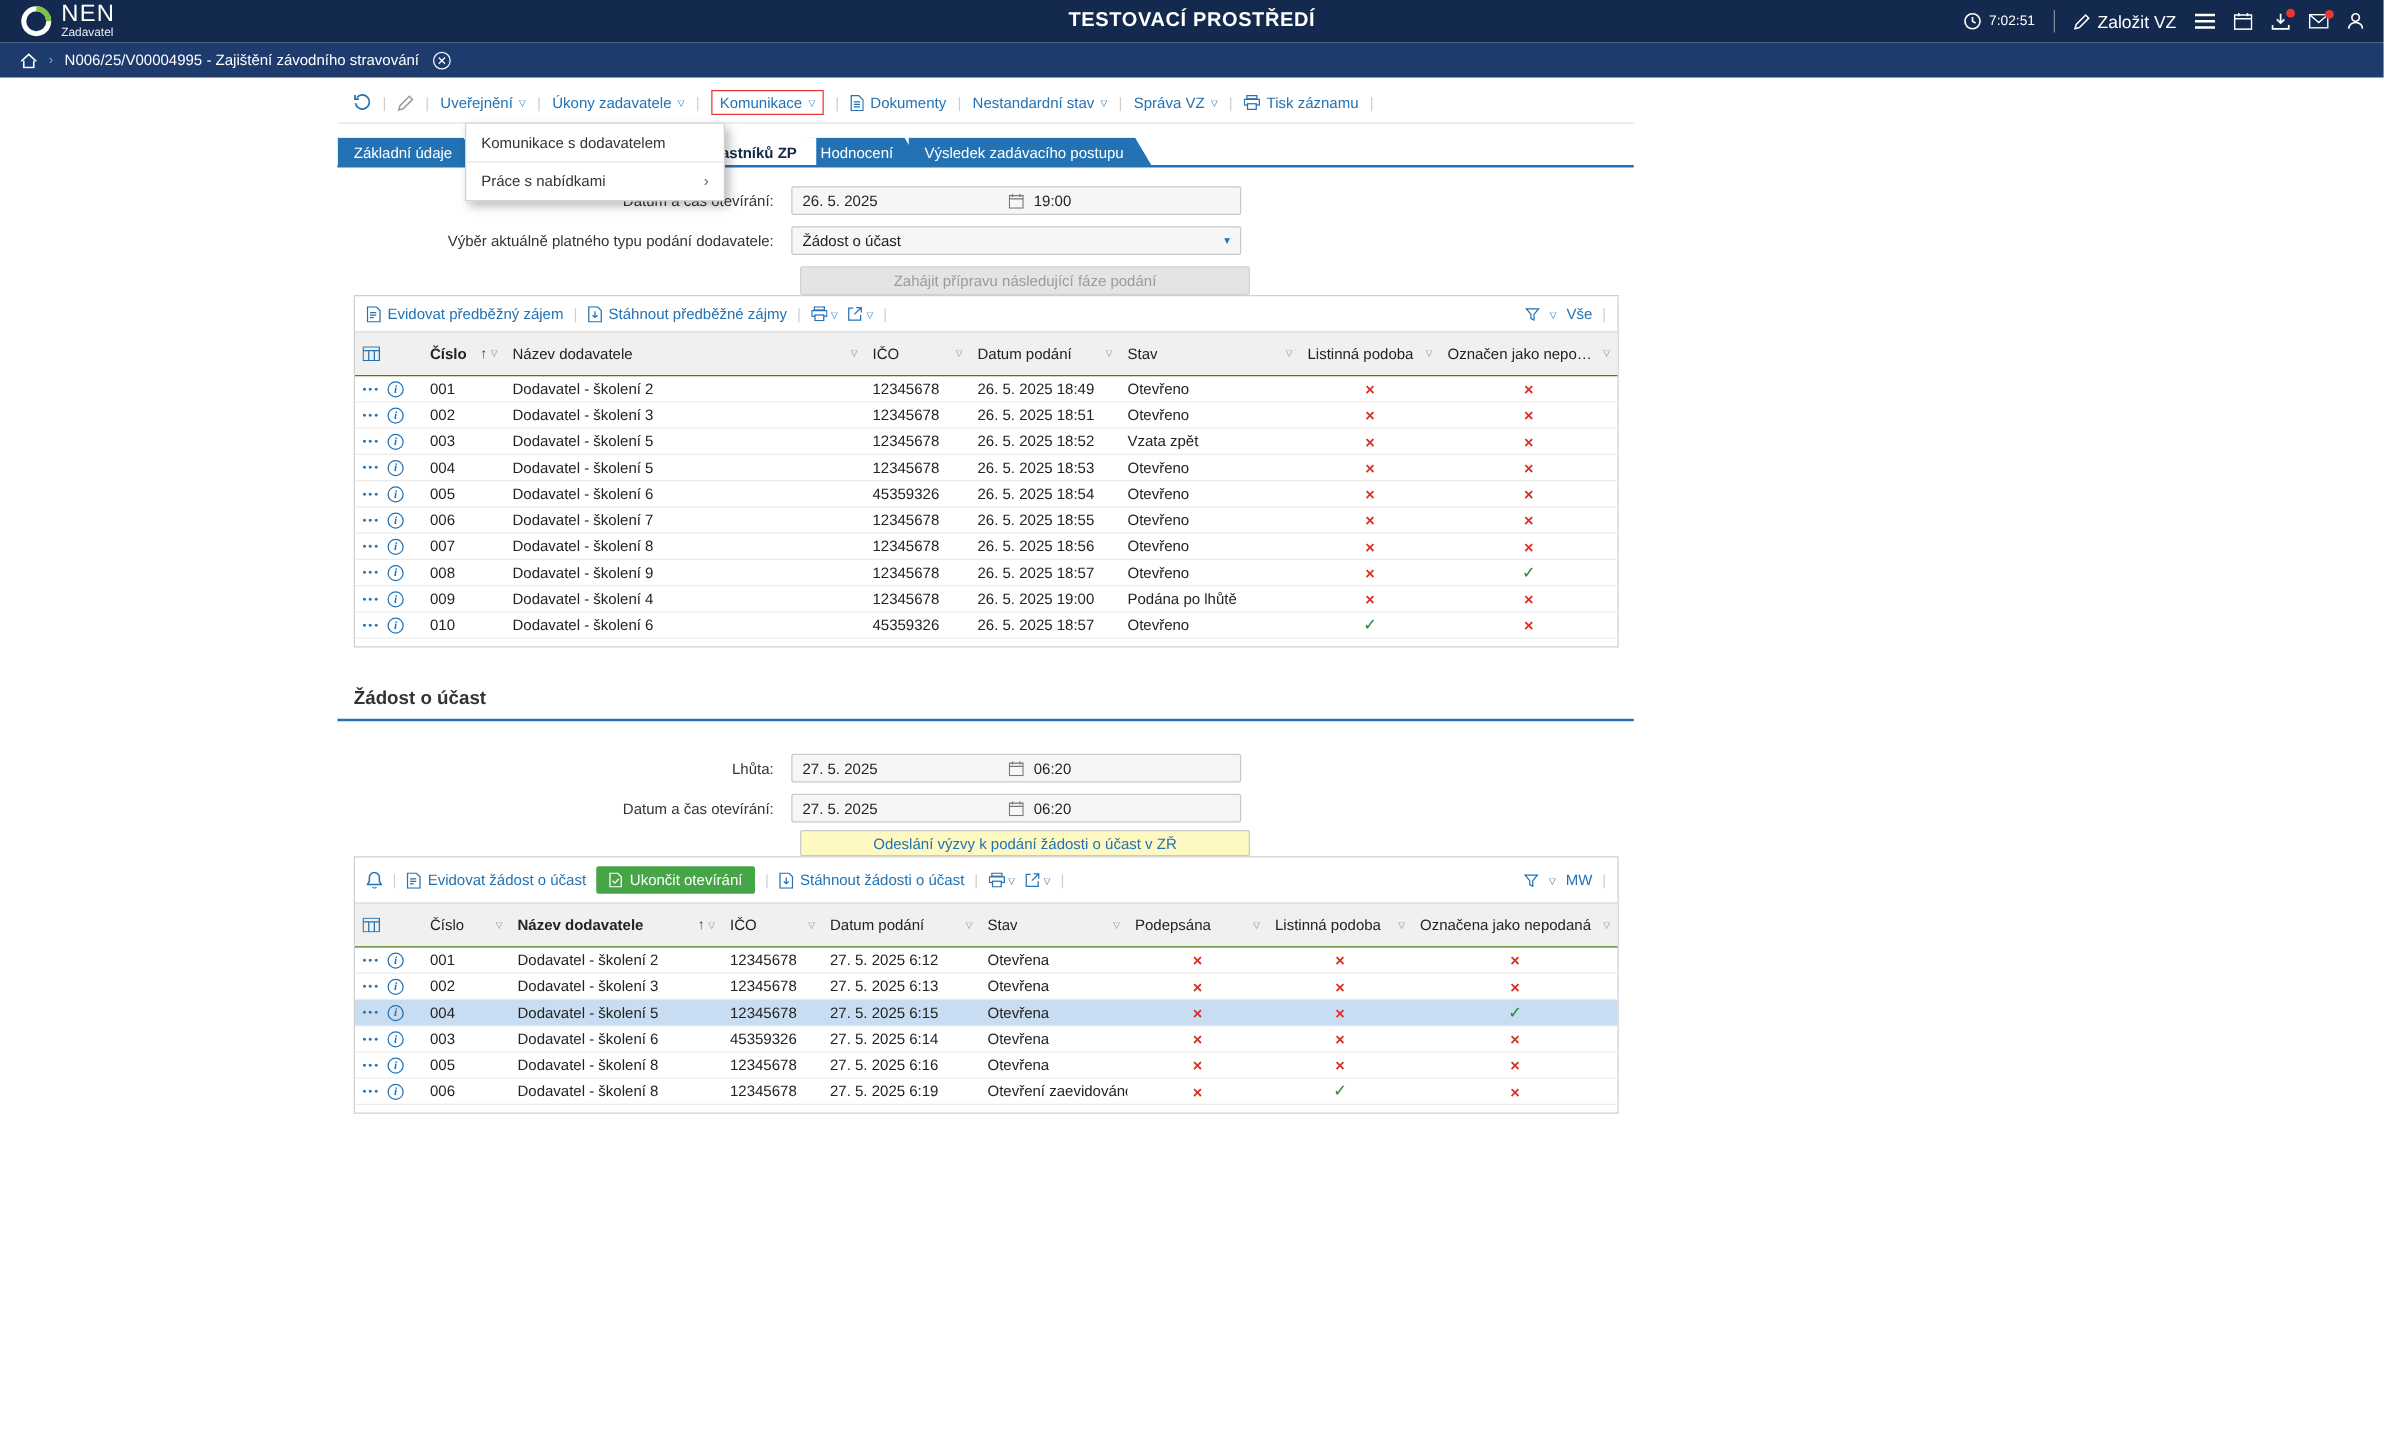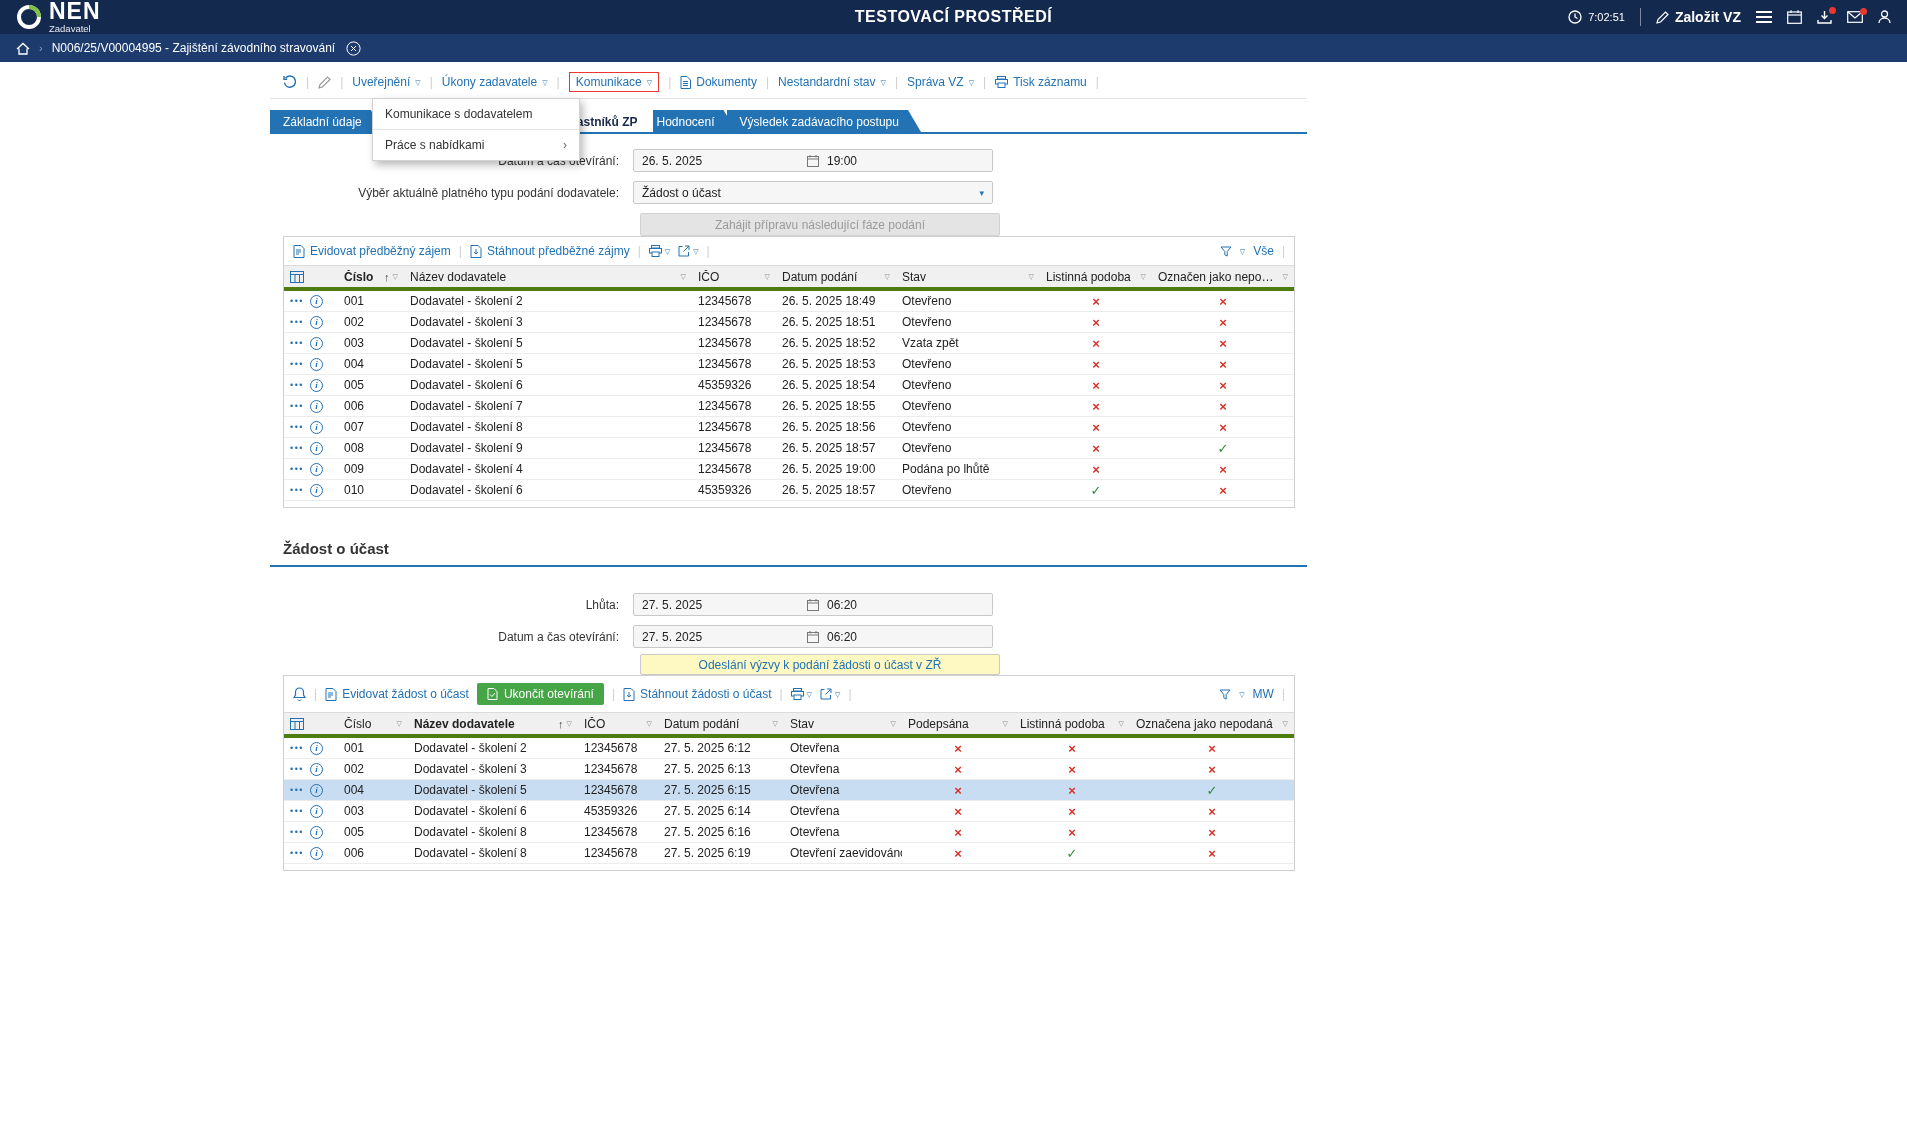--- a/index.html
+++ b/index.html
@@ -2,27 +2,27 @@
 <html><head>
 <meta charset="utf-8">
 <style>
 *{box-sizing:border-box;margin:0;padding:0}
 html,body{width:1907px;height:1143px;background:#fff;font-family:"Liberation Sans","DejaVu Sans",sans-serif;overflow:hidden}
 
 
 .topbar{height:34px;background:#13294e;color:#fff;display:flex;align-items:center;padding:0 16px;position:relative}
 .brand{display:flex;align-items:center;gap:7px;cursor:pointer}
 .brand-text{display:flex;flex-direction:column;line-height:1}
-.brand-name{font-size:23px;font-weight:bold;letter-spacing:1px}
+.brand-name{font-size:19px;font-weight:normal;letter-spacing:1px}
 .brand-sub{font-size:9.5px;margin-top:1px;color:#e8edf5}
 .env-title{position:absolute;left:50%;transform:translateX(-50%);font-weight:bold;font-size:16px;letter-spacing:.5px}
 .top-right{margin-left:auto;display:flex;align-items:center;gap:15px}
 .time{display:flex;align-items:center;gap:6px;font-size:11px}
 .vdiv{width:1px;height:18px;background:rgba(255,255,255,.45)}
-.create-vz{display:flex;align-items:center;gap:6px;font-size:14px;font-weight:bold;cursor:pointer}
+.create-vz{display:flex;align-items:center;gap:6px;font-size:14px;font-weight:normal;cursor:pointer}
 .burger{width:16px;height:12px;border-top:2px solid #fff;border-bottom:2px solid #fff;position:relative;cursor:pointer}
 .burger::after{content:"";position:absolute;left:0;right:0;top:3px;height:2px;background:#fff}
 .ticon{position:relative;display:flex;align-items:center;cursor:pointer}
 .dot{position:absolute;top:-3px;right:-4px;width:7px;height:7px;border-radius:50%;background:#e8382f}
 
 
 .crumbbar{height:28px;background:#1d3b6d;color:#fff;display:flex;align-items:center;padding:0 16px;gap:9px;font-size:12px}
 .crumb-chev{color:#90a7cc;font-size:11px}
 .crumb-label{cursor:pointer}
 .crumb-close{display:flex;align-items:center;cursor:pointer;margin-left:2px}
@@ -67,21 +67,21 @@
 .sec-title{font-size:15px;font-weight:bold;color:#333}
 .invite-btn{margin-left:370px;width:360px;height:21px;border:1px solid #c9c9c9;border-radius:2px;background:#fef9c3;color:#2272b4;font-size:12px;display:flex;align-items:center;justify-content:center;cursor:pointer;margin-top:6px}
 
 
 .card{margin-left:13px;width:1012px;border:1px solid #cfcfcf;background:#fff;padding-bottom:6px}
 .card-toolbar{display:flex;align-items:center;gap:8px;padding:7px 9px;font-size:12px}
 .tlink{display:flex;align-items:center;gap:5px;color:#2272b4;cursor:pointer;white-space:nowrap}
 .iconpair{display:flex;align-items:center;gap:3px;cursor:pointer}
 .grow{flex:1}
 .btn-green{display:flex;align-items:center;gap:6px;background:#46a546;color:#fff;font-size:12px;padding:4px 10px;border-radius:2px;cursor:pointer;white-space:nowrap}
-.thead{display:grid;align-items:center;background:#f0f0f0;border-top:1px solid #dadada;border-bottom:4px solid #4d7c0f;height:26px;font-size:12px;color:#222}
+.thead{display:grid;align-items:center;background:#f0f0f0;border-top:1px solid #dadada;border-bottom:1px solid #4d7c0f;height:36px;font-size:12px;color:#222}
 .hcell{display:flex;align-items:center;justify-content:space-between;padding:0 6px;overflow:hidden;white-space:nowrap;cursor:pointer}
 .hcell.first{justify-content:flex-start}
 .hright{display:flex;align-items:center;gap:3px;margin-left:4px}
 .sortarr{font-size:11px;color:#444}
 .htri{font-size:7px;color:#8a8a8a}
 .hlab{overflow:hidden;text-overflow:ellipsis}
 .hlab.sorted{font-weight:bold}
 .trow{display:grid;align-items:center;height:21px;font-size:12px;color:#222;border-bottom:1px solid #ececec;cursor:pointer}
 .trow.selected{background:#c9ddf2}
 .cell{padding:0 6px;white-space:nowrap;overflow:hidden}

